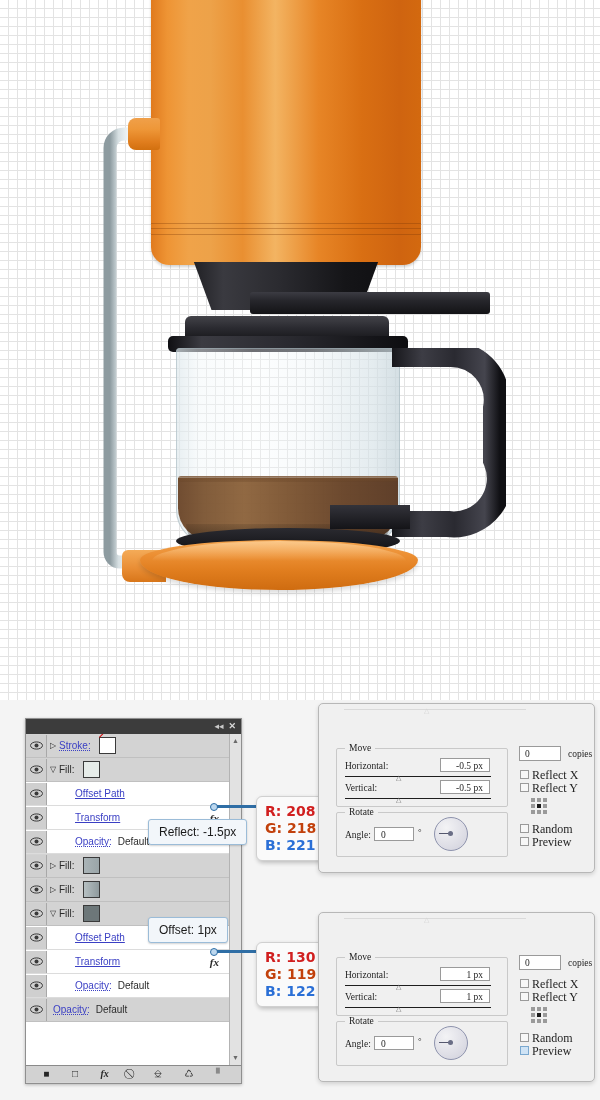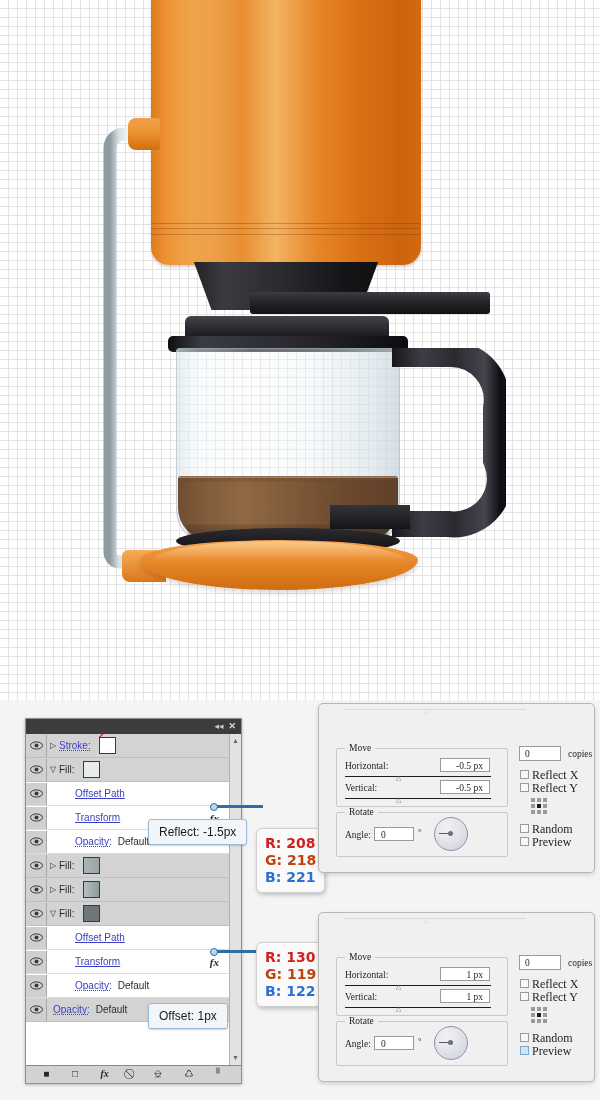--- a/index.html
+++ b/index.html
@@ -510,23 +510,23 @@
   </div>
 </div>
 
 <div class="seldot" style="left:210px;top:803px;"></div>
 <div class="connector" style="left:217px;top:805px;width:46px;"></div>
 
 <div class="seldot" style="left:210px;top:948px;"></div>
 <div class="connector" style="left:217px;top:950px;width:46px;"></div>
 
 <div class="tooltip" style="left:148px;top:819px;">Reflect: -1.5px</div>
-<div class="tooltip" style="left:148px;top:1003px;">Offset: 1px</div>
-
-<div class="rgbbox" style="left:256px;top:796px;margin-top:32px;">
+<div class="tooltip" style="left:148px;top:917px;">Offset: 1px</div>
+
+<div class="rgbbox" style="left:256px;top:796px;">
   <div class="r">R: 208</div>
   <div class="g">G: 218</div>
   <div class="b">B: 221</div>
 </div>
 
 <div class="rgbbox" style="left:256px;top:942px;">
   <div class="r">R: 130</div>
   <div class="g">G: 119</div>
   <div class="b">B: 122</div>
 </div>

